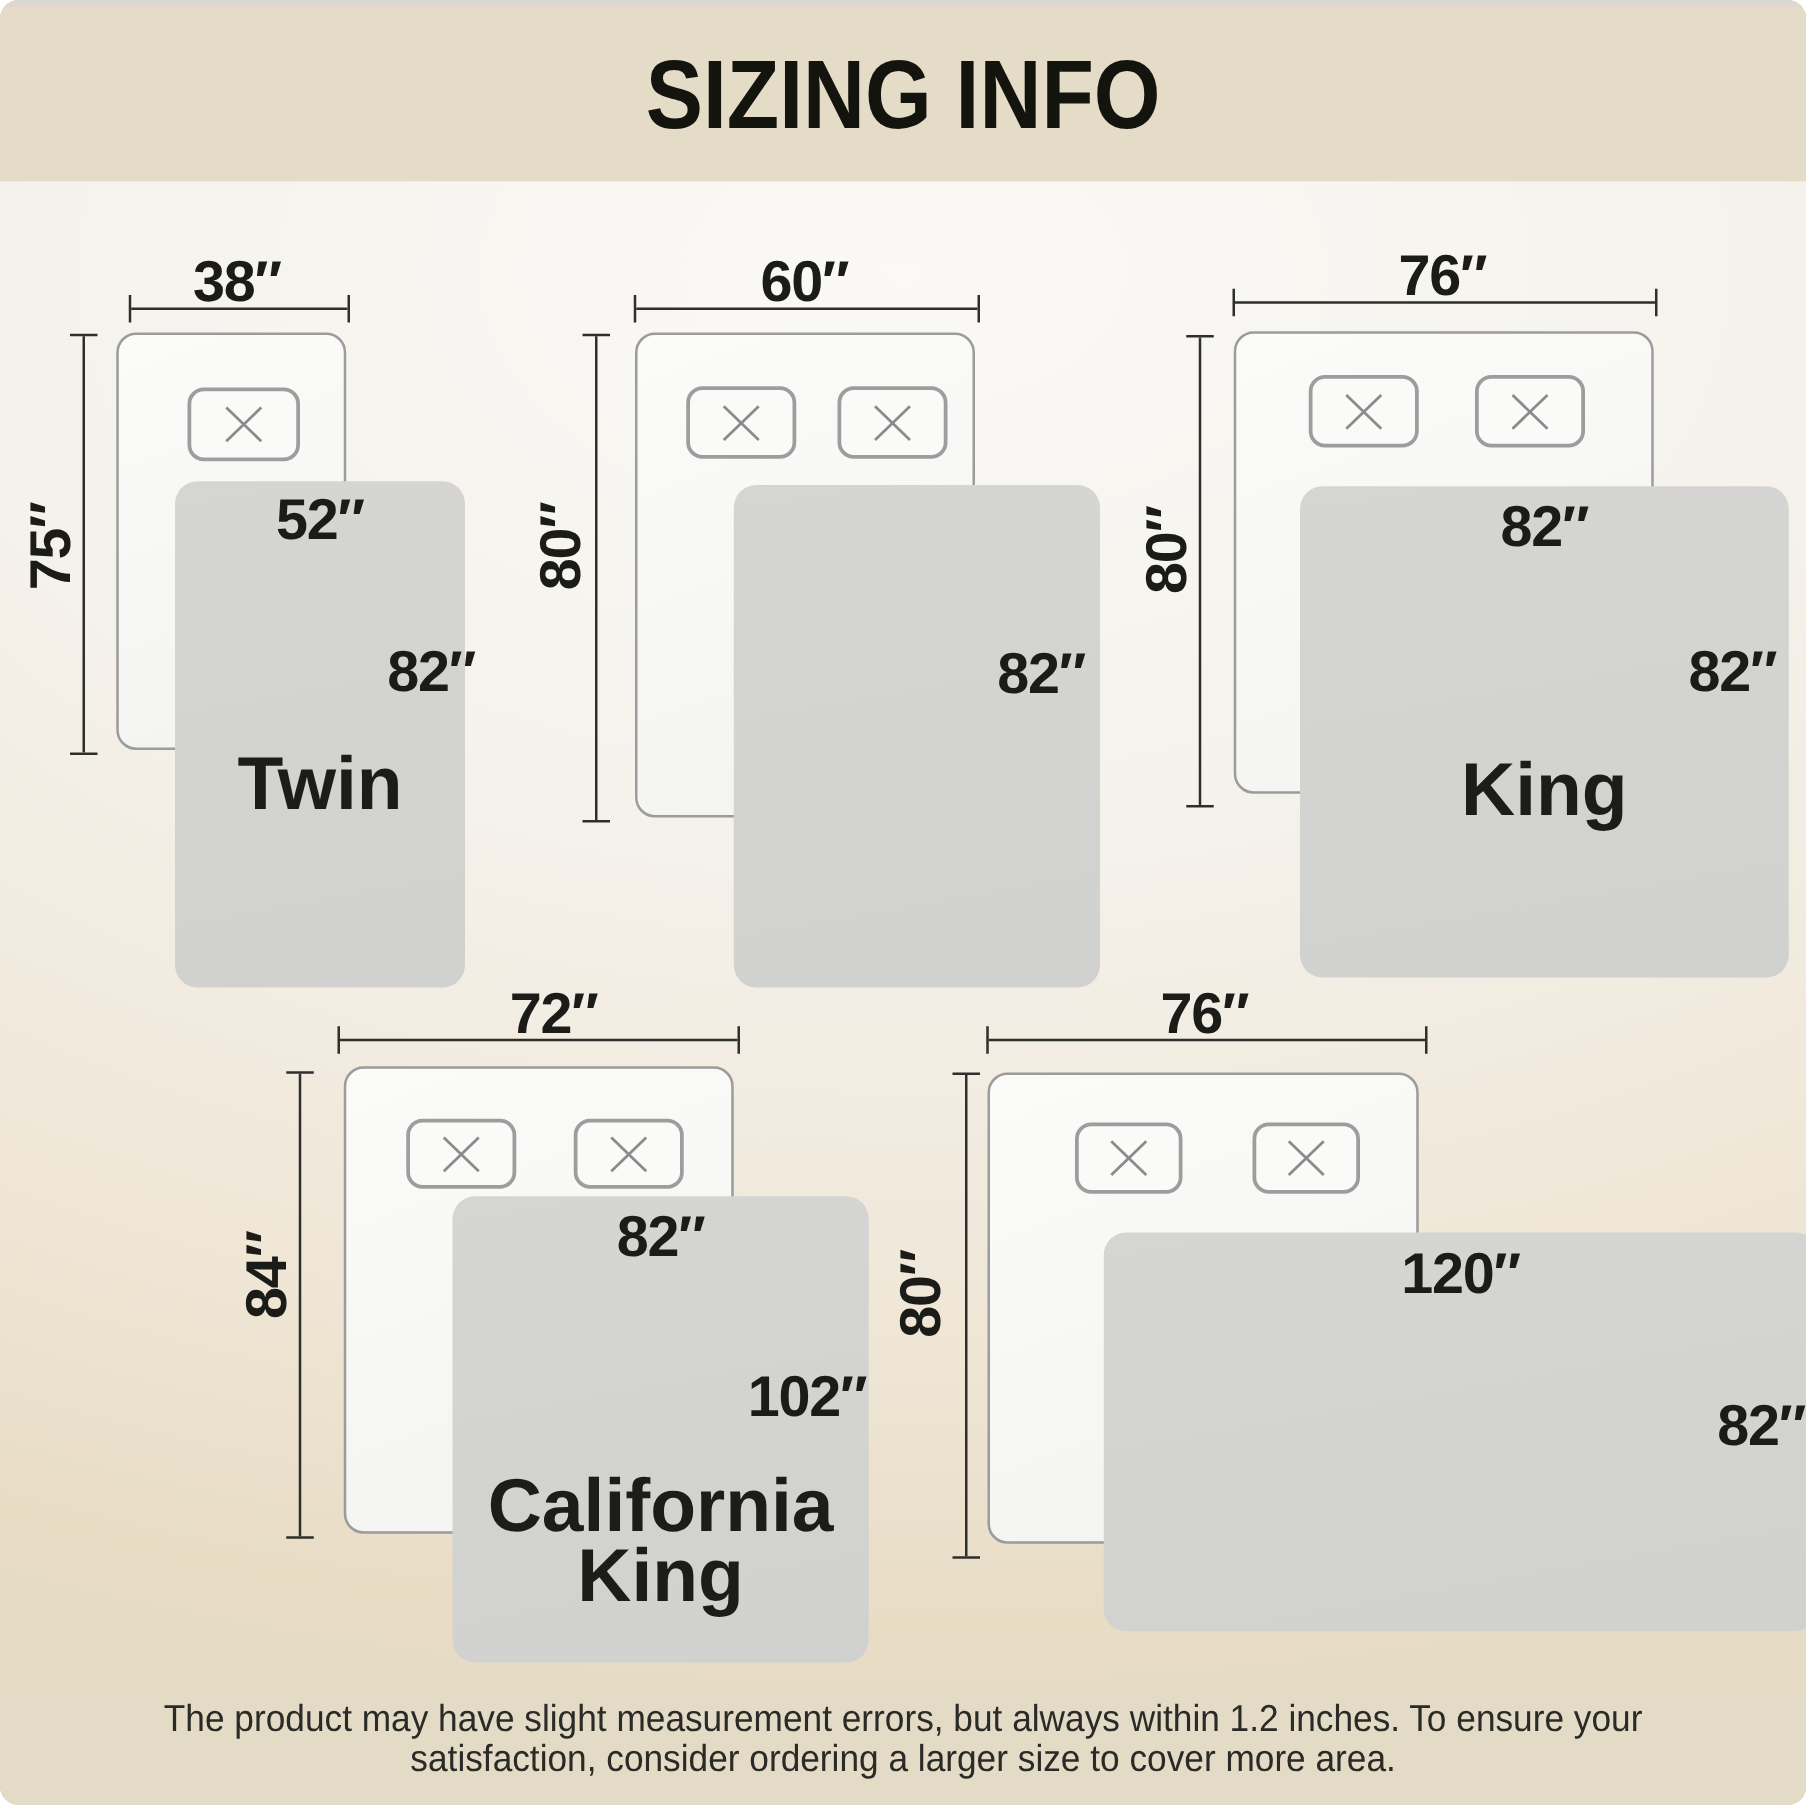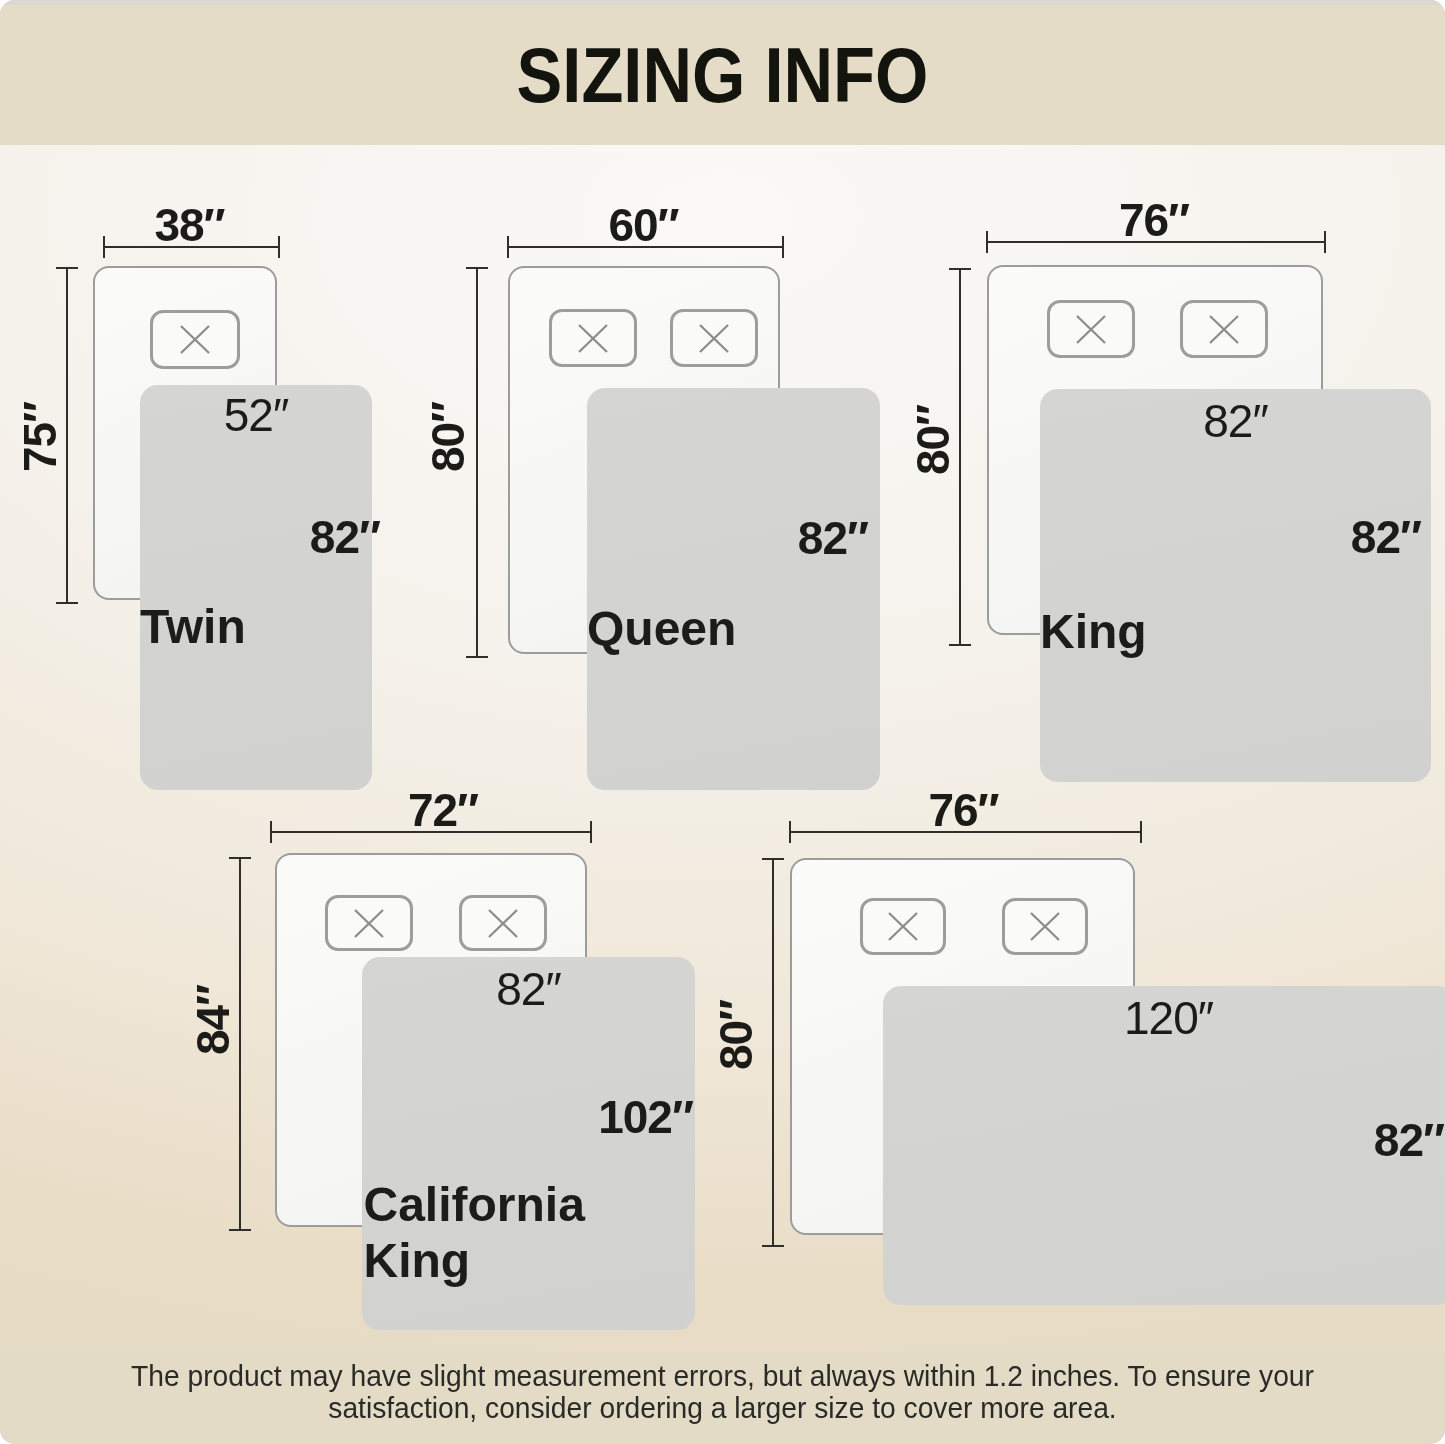--- a/index.html
+++ b/index.html
@@ -43,26 +43,26 @@
   .pillow{
     position:absolute;background:#fafaf9;border:3px solid #9d9d9d;border-radius:13px;
     box-sizing:border-box;display:flex;align-items:center;justify-content:center;
   }
   .pillow svg{display:block;}
   .blanket{
     position:absolute;border-radius:18px;
     background:linear-gradient(170deg,#d5d5d4 0%,#d1d1d0 100%);
   }
   .bw{position:absolute;left:0;width:100%;text-align:center;font-size:46px;line-height:48px;
-      font-weight:400;letter-spacing:-1px;color:#1b1b18;}
+      font-weight:700;letter-spacing:-1px;color:#1b1b18;}
   .bl{position:absolute;font-size:46px;line-height:48px;font-weight:700;letter-spacing:-1px;
       color:#1b1b18;text-align:right;white-space:nowrap;}
   .bname{
     position:absolute;left:50%;transform:translateX(-50%);width:100%;
-    font-size:48px;line-height:56px;font-weight:700;color:#1c1c19;
+    font-size:60px;line-height:56px;font-weight:700;text-align:center;color:#1c1c19;
   }
   .bname.wrap{width:330px;}
 </style>
 </head>
 <body>
 
 <div class="canvas">
   <div class="top-strip"></div>
   <div class="header-band"></div>
   <div class="page-title">SIZING INFO</div>
@@ -110,21 +110,20 @@
       </div>
       <div class="pillow" style="left:160px;top:41px;width:88px;height:58px">
         <svg width="38" height="33" viewBox="0 0 38 33">
           <line x1="5" y1="3" x2="33" y2="30" stroke="#8b8b8b" stroke-width="2.2"></line>
           <line x1="33" y1="3" x2="5" y2="30" stroke="#8b8b8b" stroke-width="2.2"></line>
         </svg>
       </div>
     </div>
     <div class="blanket" style="left:587px;top:388px;width:293px;height:402px">
       <div class="bl" style="top:126px;right:12px">82″</div>
-      <div class="bname" style="top:213px">Queen</div>
     </div>
   </div>
 
   <div>
     <div class="hdim" style="left:986px;top:231px;width:336px">
         <i></i>
       </div>
     <div class="dim-label" style="left:986px;top:196px;width:336px">76″</div>
     <div class="vdim" style="left:949px;top:268px;height:374px">
         <i></i>

